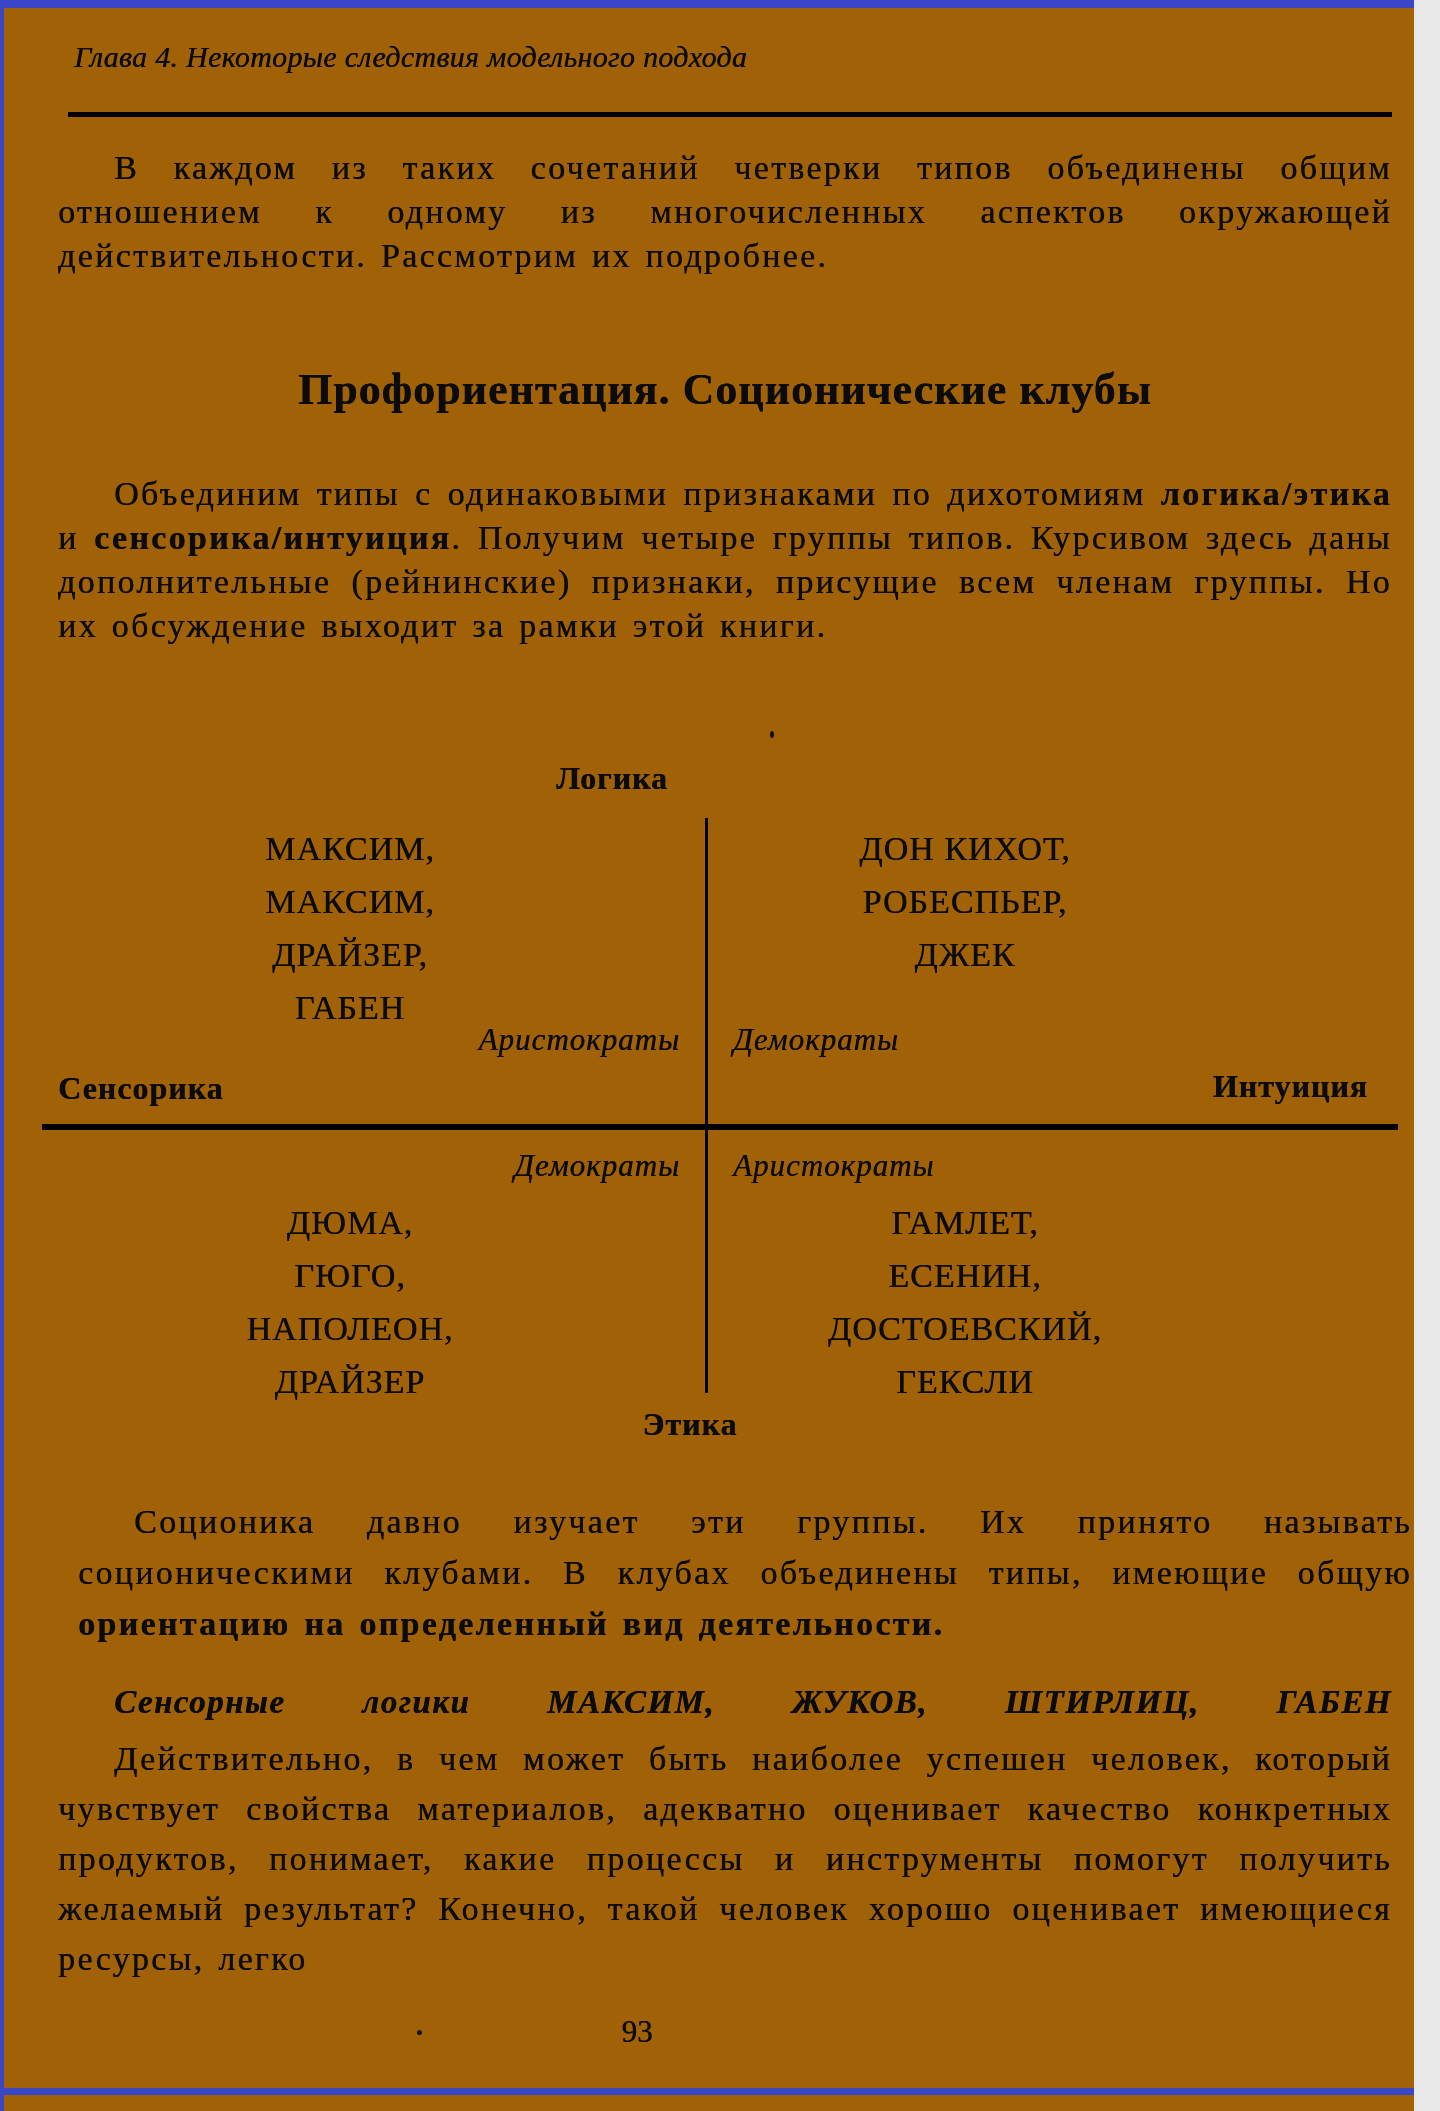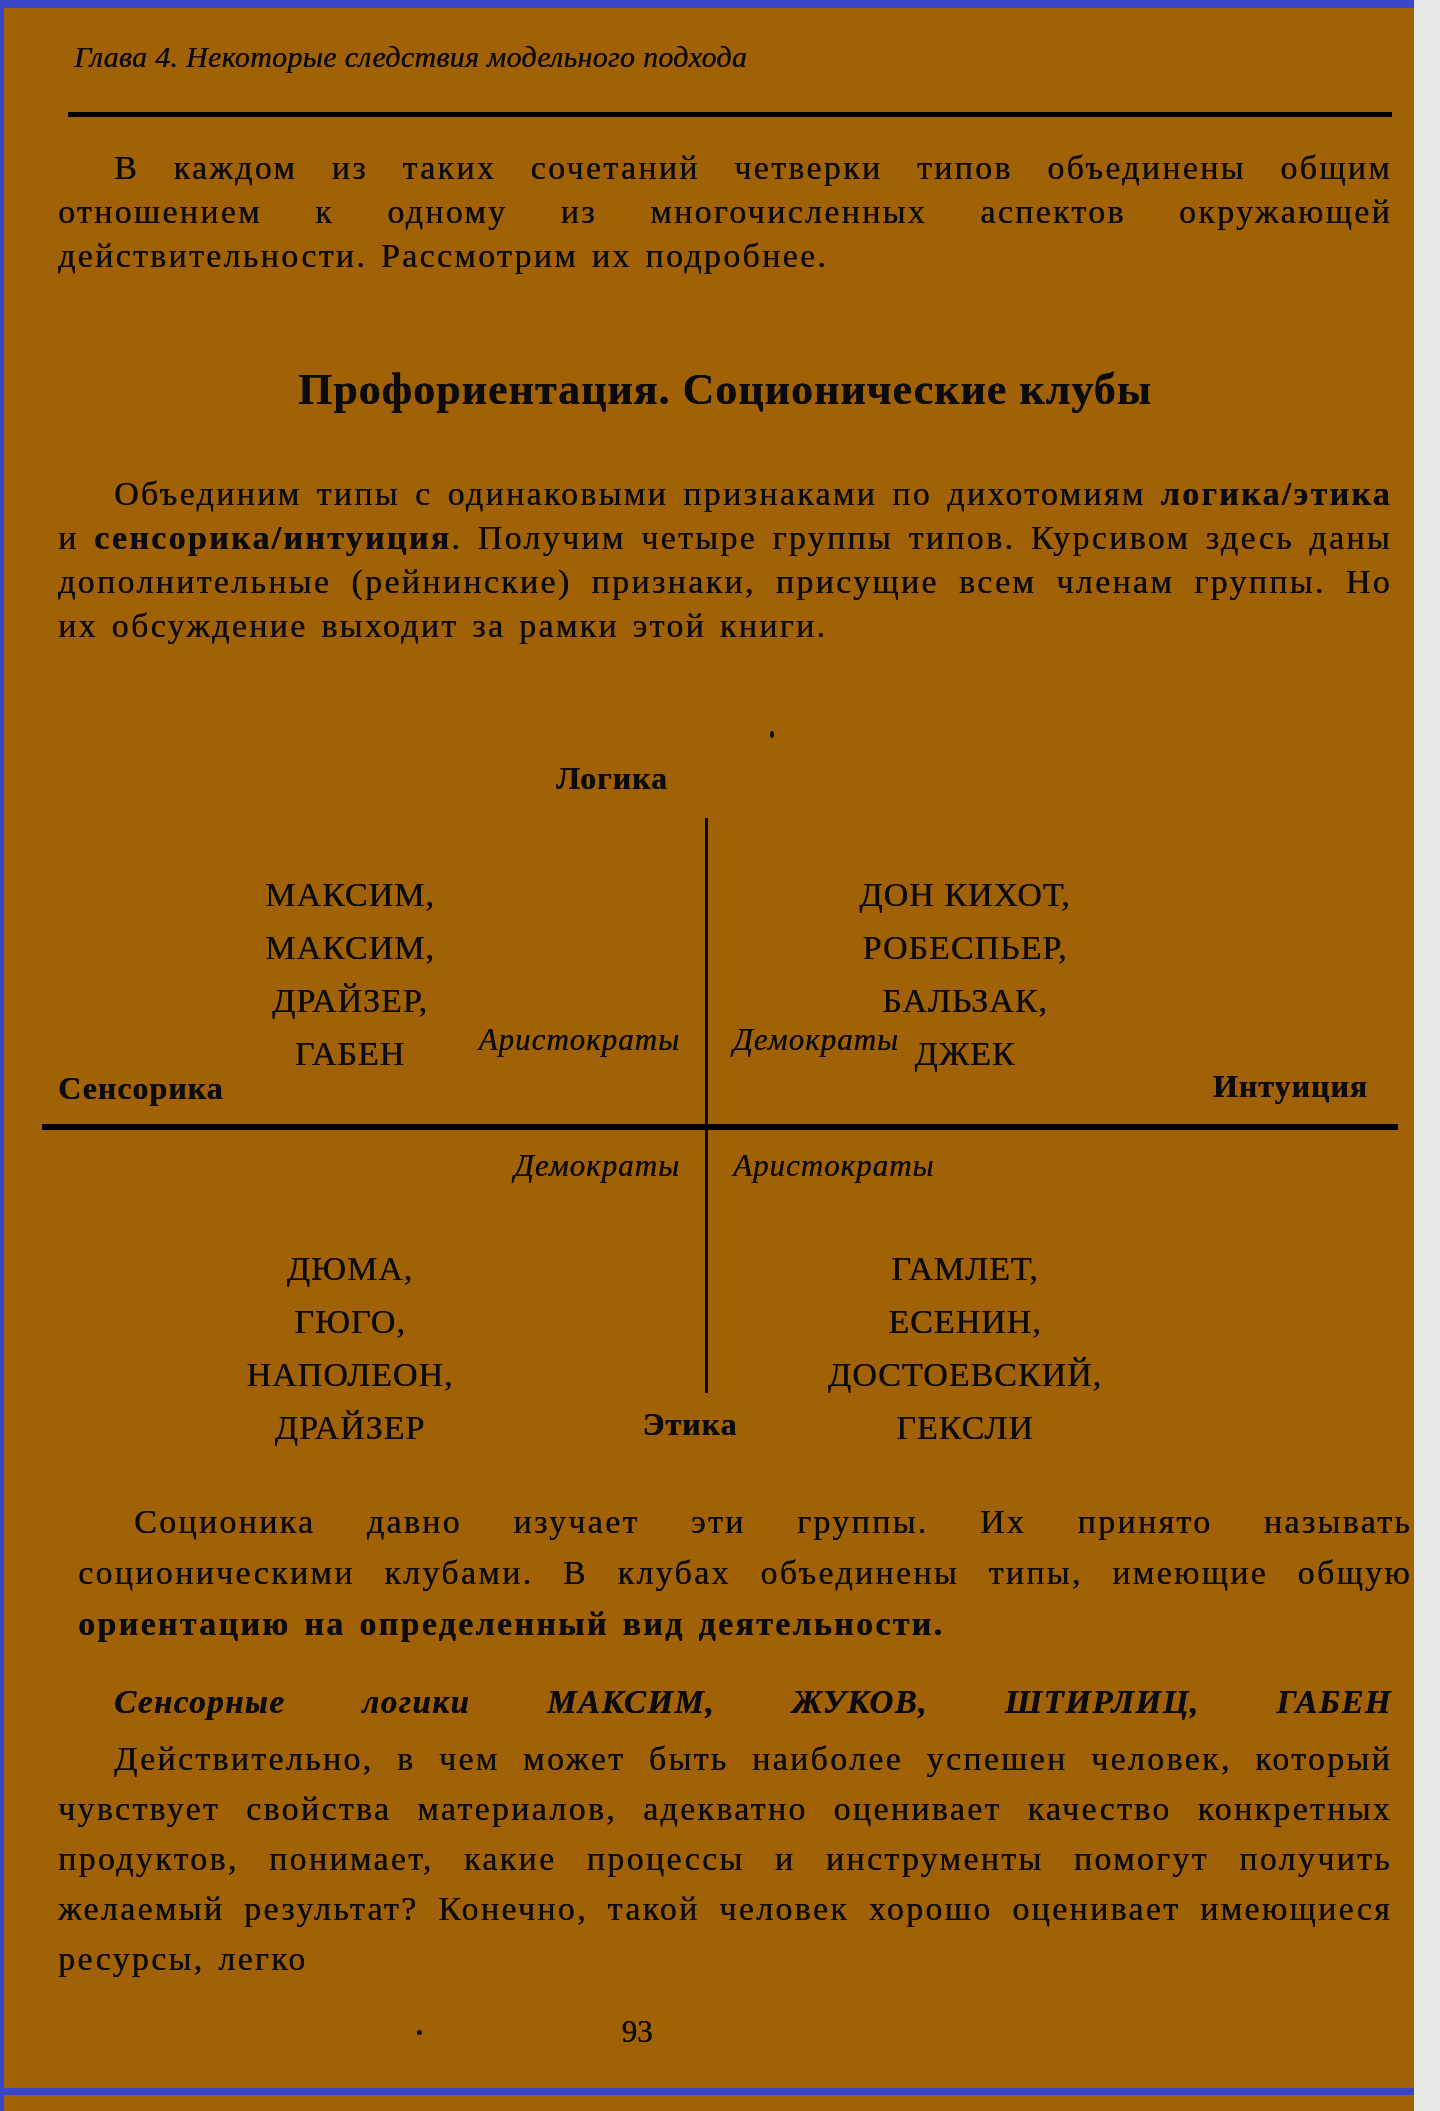--- a/index.html
+++ b/index.html
@@ -50,21 +50,21 @@
   
   .axis-label{font-weight:bold;font-size:32px;letter-spacing:1px;}
   .axis-logic{left:556px;top:760px;width:300px;text-align:left;}
   .axis-ethics{left:540px;top:1406px;width:300px;text-align:center;}
   .axis-sensorics{left:58px;top:1070px;}
   .axis-intuition{right:46px;top:1068px;text-align:right;}
   .vline{left:705px;top:818px;width:3px;height:575px;background:#000;}
   .mid-rule{left:42px;top:1124px;width:1356px;height:6px;}
   .types{
     width:500px;text-align:center;
-    font-size:34px;line-height:53px;letter-spacing:1px;margin-top:46px;
+    font-size:34px;line-height:53px;letter-spacing:1px;
   }
   .types span{display:block;}
   .tl{left:100px;top:822px;}
   .tr{left:715px;top:822px;}
   .bl{left:100px;top:1196px;}
   .br{left:715px;top:1196px;}
   .trait{
     font-style:italic;font-size:31px;letter-spacing:1px;width:330px;
   }
   .trait-tl{left:350px;top:1022px;text-align:right;}
@@ -107,21 +107,20 @@
     <div class="abs types tl ink">
       <span>МАКСИМ,</span>
       <span>МАКСИМ,</span>
       <span>ДРАЙЗЕР,</span>
       <span>ГАБЕН</span>
     </div>
 
     <div class="abs types tr ink">
       <span>ДОН КИХОТ,</span>
       <span>РОБЕСПЬЕР,</span>
-      <span>БАЛЬЗАК,</span>
       <span>ДЖЕК</span>
     </div>
 
     <div class="abs trait trait-tl ink">Аристократы</div>
     <div class="abs trait trait-tr ink">Демократы</div>
 
     <div class="abs axis-label axis-sensorics ink">Сенсорика</div>
     <div class="abs axis-label axis-intuition ink">Интуиция</div>
 
     <div class="abs rule mid-rule"></div>

